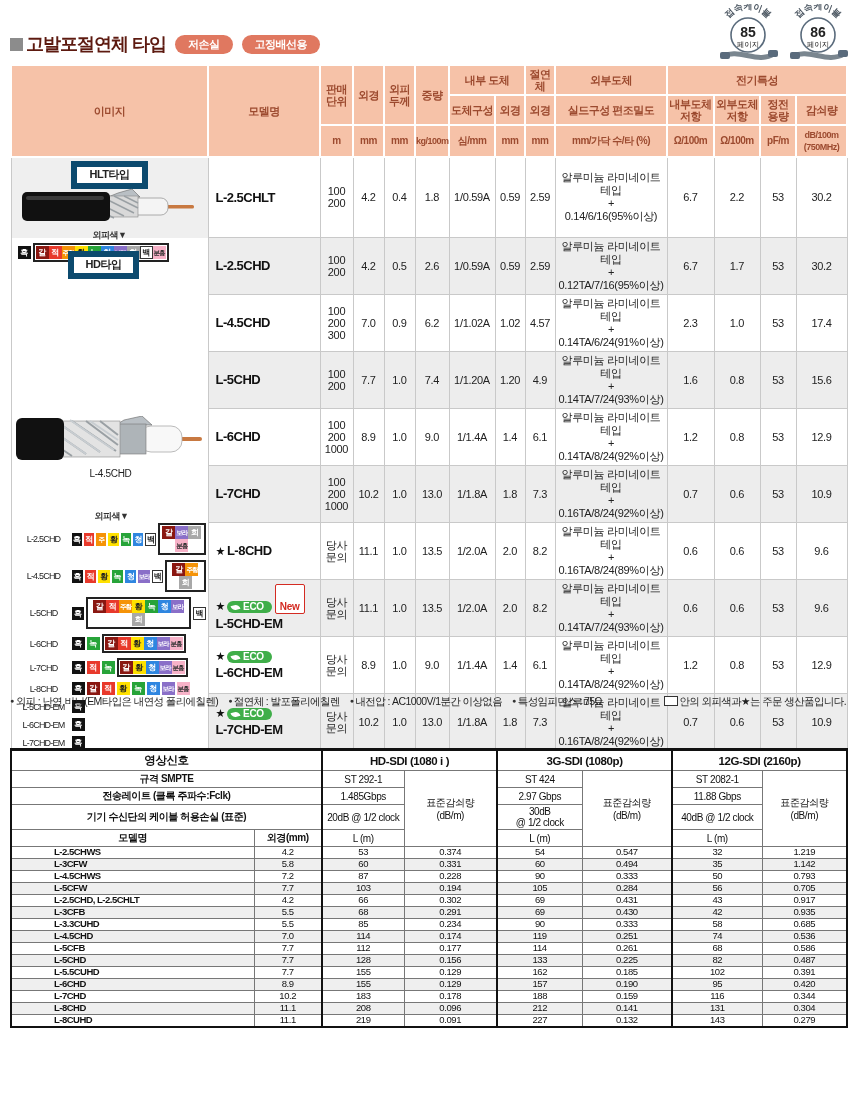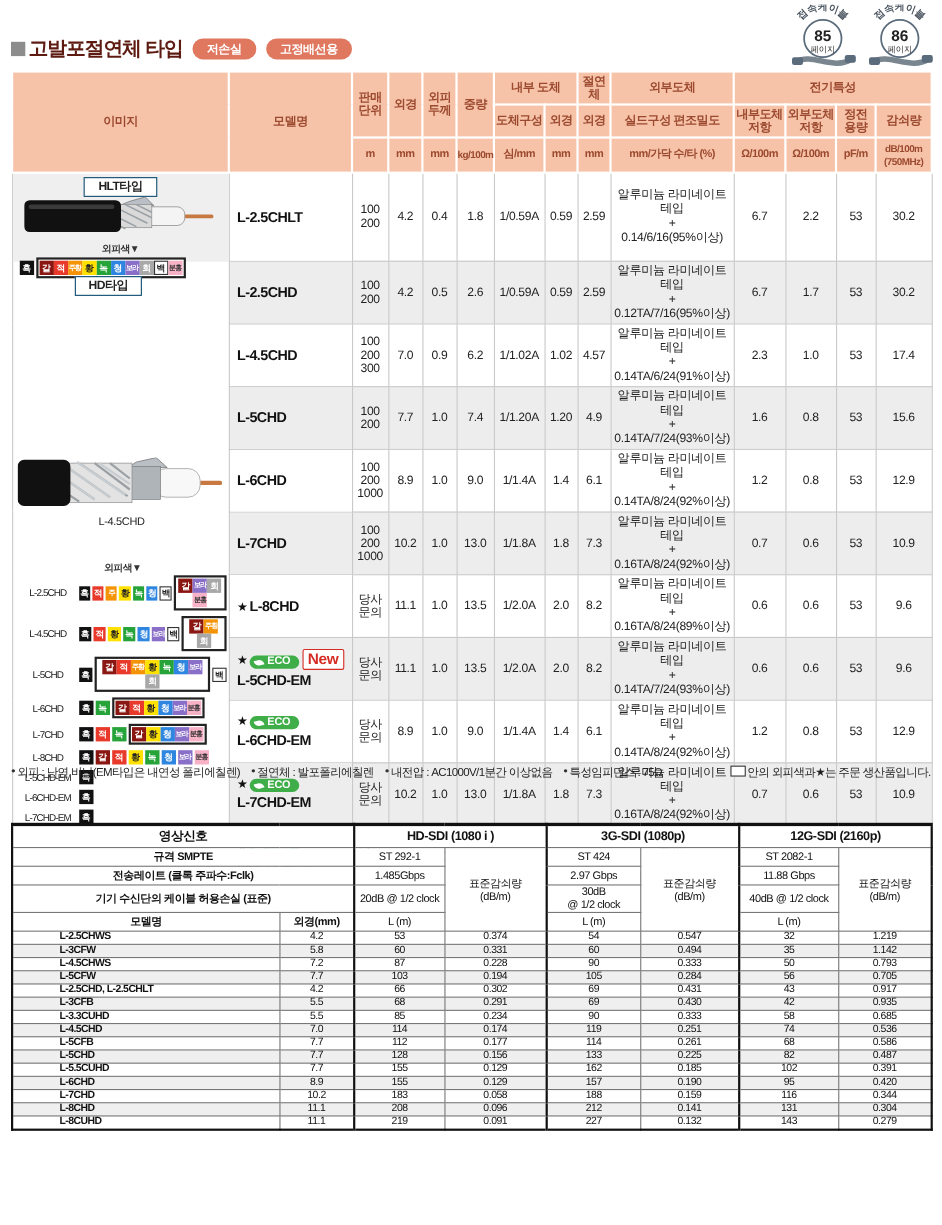--- a/index.html
+++ b/index.html
@@ -29,29 +29,29 @@
   table.spec tbody tr.norm { height:48px; }
   td.model-cell { text-align:left !important; padding-left:7px !important; position:relative; }
   .model-name { font-size:13px; font-weight:bold; color:#111; letter-spacing:-0.5px; }
   .star { font-size:11px; color:#111; margin-right:2px; }
   .badge-line { margin-bottom:2px; white-space:nowrap; }
   .eco-pill { display:inline-block; background:#3fae49; color:#fff; font-size:10px; font-weight:bold;
               border-radius:8px; padding:0 8px 1px 16px; position:relative; }
   .eco-pill .leaf { position:absolute; left:4px; top:4px; width:9px; height:5px; background:#fff;
                     border-radius:0 6px 0 6px; transform:rotate(-15deg); }
   .new-pill { display:inline-block; border:1px solid #d42b22; color:#d42b22; background:#fff;
-              font-size:14px; font-weight:bold; padding:0 4px 1px; margin-left:3px; border-radius:2px; }
+              font-size:10px; font-weight:bold; padding:16px 4px 1px; margin-left:3px; border-radius:2px; }
   td.unit-cell { font-size:10.5px; line-height:12px; white-space:pre-line; }
   td.shield-cell { font-size:10px; line-height:13px; white-space:pre-line; letter-spacing:-0.6px; }
 
   
   td.img-cell { vertical-align:top; padding:0 !important; background:#fff !important; }
   .img-inner { position:relative; width:100%; height:558px; }
   .hlt-area { position:absolute; left:0; top:0; right:0; height:80px; background:#efefef; padding:3px 6px; }
-  .type-label { display:inline-block; border:1px solid #0c4a6e; background:#fff; font-size:11px; font-weight:bold;
+  .type-label { display:inline-block; border:6px solid #0c4a6e; background:#fff; font-size:11px; font-weight:bold;
                 color:#222; padding:0 12px 1px; letter-spacing:-0.5px; }
   .hd-label-wrap { position:absolute; left:8px; top:93px;padding-left:48px; }
   .jacket-label { font-size:9px; font-weight:bold; color:#333; letter-spacing:-0.5px; }
   .chip { display:inline-block; width:13px; height:13px; line-height:13px; font-size:8px; font-weight:bold;
           text-align:center; vertical-align:middle; overflow:hidden; letter-spacing:-0.5px; }
   .chip.w2 { font-size:6.5px; letter-spacing:-1px; }
   .chip-box { display:inline-block; border:2px solid #222; padding:1px; line-height:0; vertical-align:middle; background:#fff; }
   .chip-box .chip { margin:0; }
   .strip-row { display:flex; align-items:center; gap:2px; margin-bottom:5px; }
   .strip-row .mlabel { font-size:9px; color:#222; width:52px; letter-spacing:-0.8px; flex:none; }
@@ -688,21 +688,21 @@
           <td>0.129</td>
           <td class="gl">157</td>
           <td>0.190</td>
           <td class="gl">95</td>
           <td>0.420</td>
         </tr>
         <tr>
           <td class="mcol">L-7CHD</td>
           <td>10.2</td>
           <td class="gl">183</td>
-          <td>0.058</td>
+          <td>0.178</td>
           <td class="gl">188</td>
           <td>0.159</td>
           <td class="gl">116</td>
           <td>0.344</td>
         </tr>
         <tr class="alt">
           <td class="mcol">L-8CHD</td>
           <td>11.1</td>
           <td class="gl">208</td>
           <td>0.096</td>

